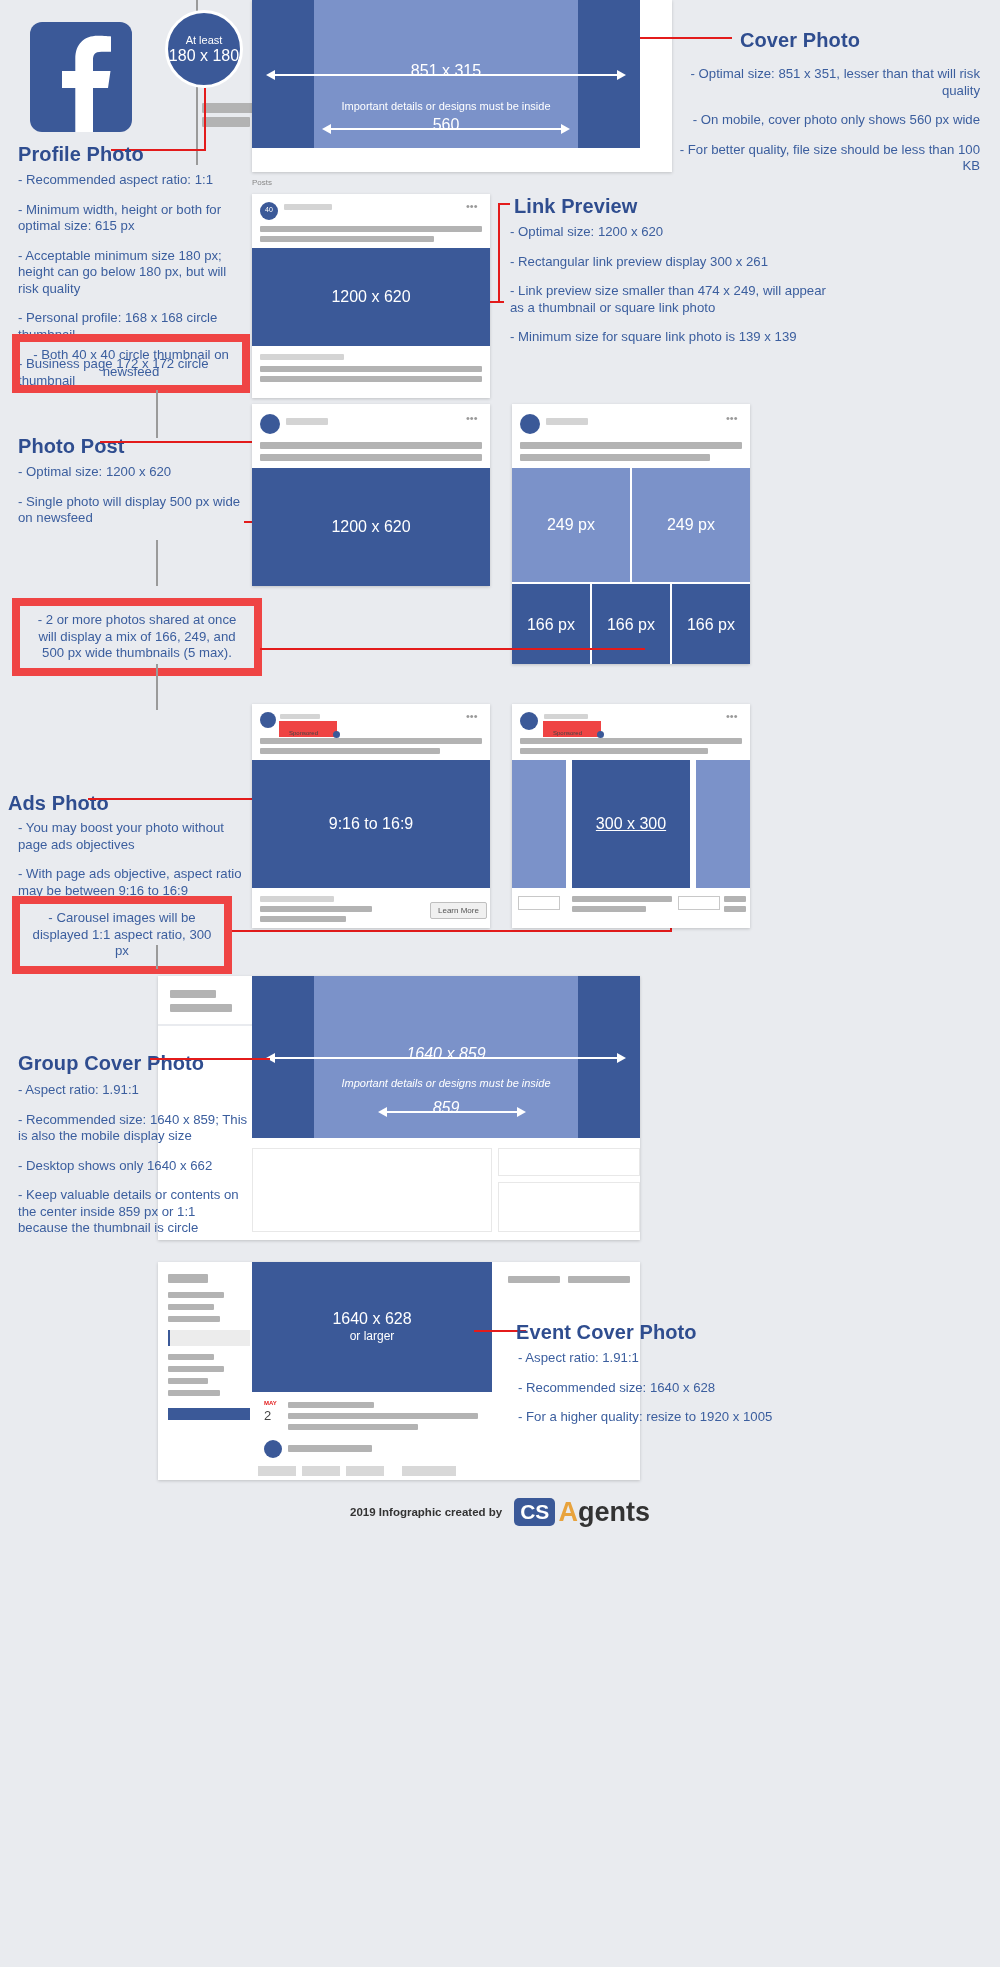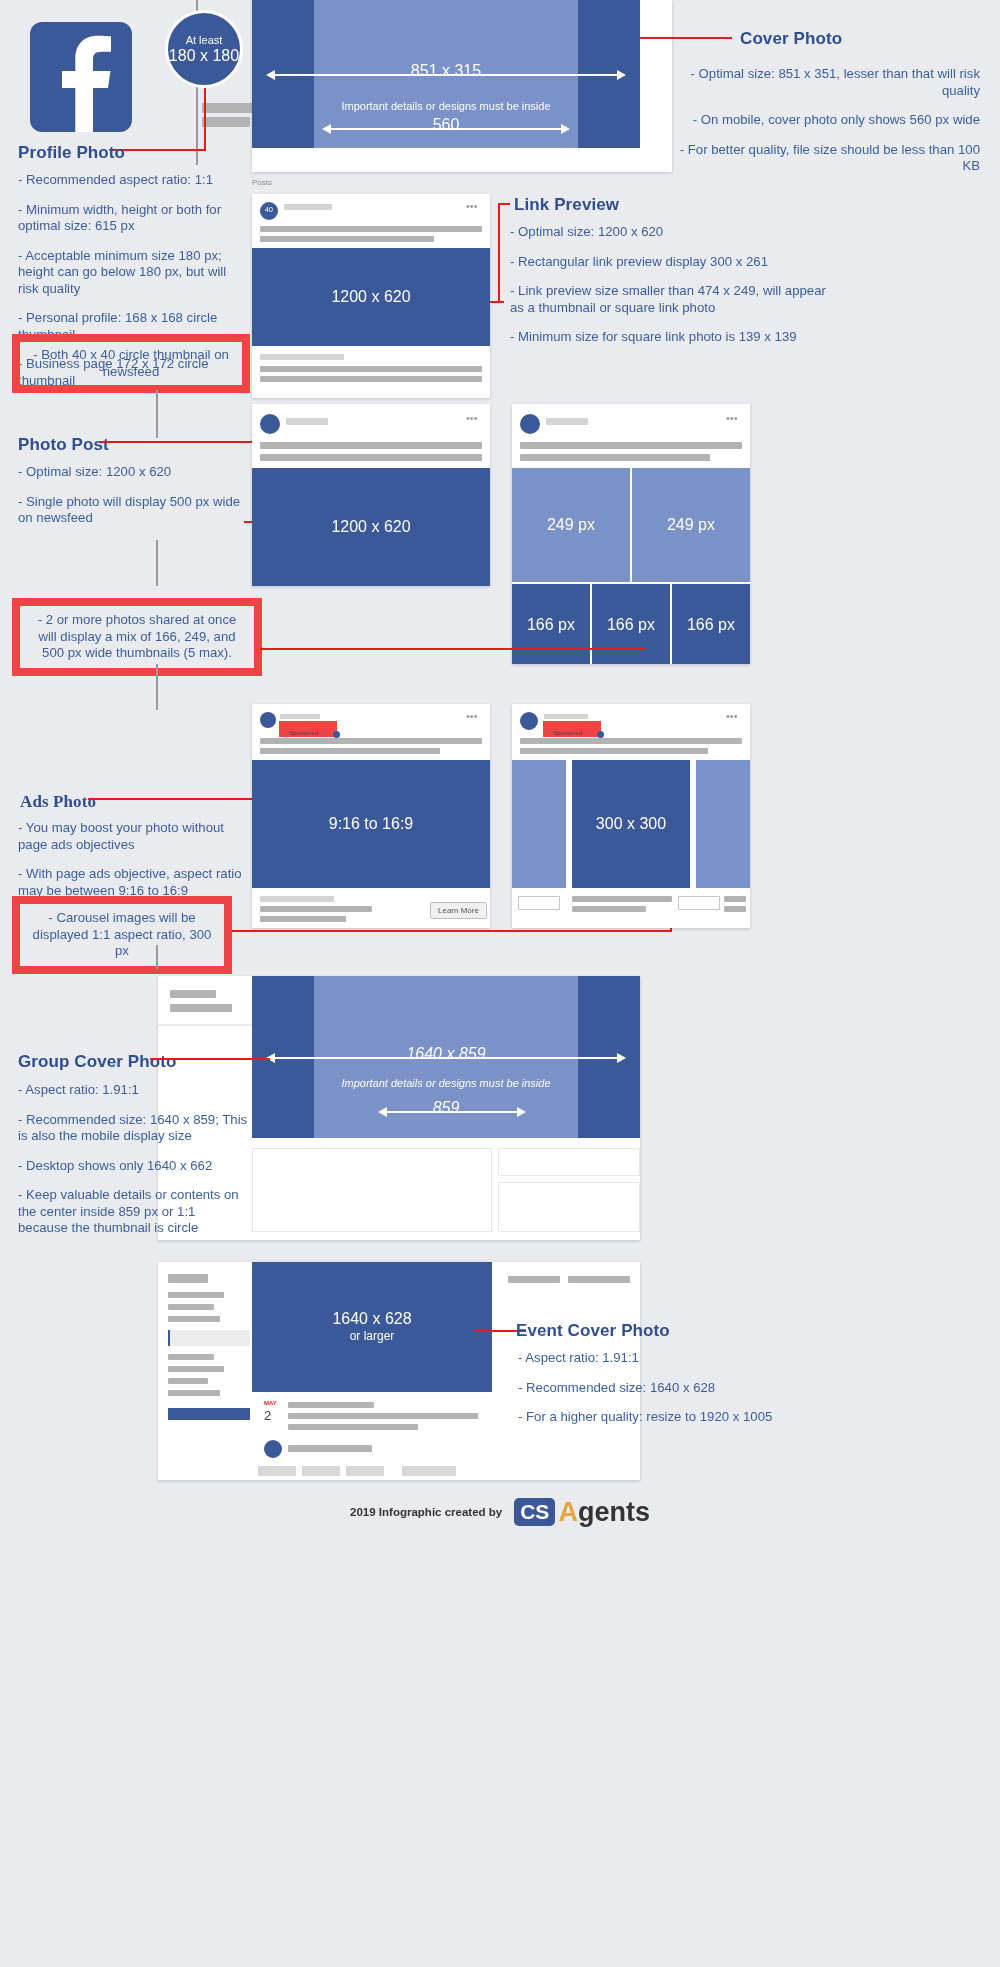--- a/index.html
+++ b/index.html
@@ -5,21 +5,21 @@
   * { box-sizing: border-box; margin:0; padding:0; }
   body {
     width:1000px; height:1967px;
     background:#e9ebef;
     font-family:"Liberation Sans", sans-serif;
     color:#3b5998;
     position:relative;
     overflow:hidden;
   }
   .abs { position:absolute; }
-  .hdr { font-weight:bold; font-size:17px; color:#2f4d8f; letter-spacing:0.1px; }
+  .hdr { font-weight:bold; font-size:20px; color:#2f4d8f; letter-spacing:0.1px; }
   .txt { font-size:13.2px; line-height:16.5px; color:#3b5e9e; }
   .txt p { margin-bottom:13px; }
   .txt p:last-child { margin-bottom:0; }
   .redline { background:#e31b1b; height:2px; position:absolute; }
   .redv { background:#e31b1b; width:2px; position:absolute; }
   .redbox { border:8px solid #ef4444;text-align:center; }
   .fbblue { background:#3b5998; }
   .fbblue-l { background:#7b92c9; }
   .card { background:#fff; }
   .gbar { background:#b3b3b3; border-radius:1px; }
@@ -186,21 +186,21 @@
   </div>
   <div class="abs fbblue" style="left:160px;top:180px;width:78px;height:80px;">
     <div class="abs dimlabel" style="left:0;top:32px;width:78px;">166 px</div>
   </div>
 </div>
 
 <div class="redline" style="left:260px;top:648px;width:385px;"></div>
 
 <div class="vline" style="left:156px;top:680px;height:30px;"></div>
 
-<div class="abs hdr" style="left:20px;top:792px;font-family:Liberation Serif, serif;">Ads Photo</div>
+<div class="abs hdr" style="left:8px;top:792px;">Ads Photo</div>
 <div class="redline" style="left:88px;top:798px;width:172px;"></div>
 <div class="redv" style="left:258px;top:724px;height:76px;"></div>
 <div class="redline" style="left:258px;top:724px;width:10px;"></div>
 
 <div class="abs txt" style="left:18px;top:820px;width:228px;">
   <p>- You may boost your photo without page ads objectives</p>
   <p>- With page ads objective, aspect ratio may be between 9:16 to 16:9</p>
 </div>
 
 <div class="abs redbox txt" style="left:12px;top:896px;width:220px;padding:6px 8px;">
@@ -234,21 +234,21 @@
   <div class="abs redbox" style="left:31px;top:17px;width:58px;height:11px;background:#f2f2f2;">
     <span class="sponsored" style="position:absolute;left:2px;top:1px;">Sponsored</span>
     <span class="abs fbblue" style="left:46px;top:2px;width:7px;height:7px;border-radius:50%;"></span>
   </div>
   <div class="abs" style="left:214px;top:10px;font-size:11px;color:#999;line-height:4px;">•••</div>
   <div class="abs gbar" style="left:8px;top:34px;width:222px;height:6px;"></div>
   <div class="abs gbar" style="left:8px;top:44px;width:188px;height:6px;"></div>
 
   <div class="abs fbblue-l" style="left:0;top:56px;width:54px;height:128px;"></div>
   <div class="abs fbblue" style="left:60px;top:56px;width:118px;height:128px;">
-    <div class="abs dimlabel" style="left:0;top:55px;width:118px;">300 x 300</div>
+    <div class="abs dimlabel" style="left:0;top:55px;width:118px;text-decoration:underline;">300 x 300</div>
   </div>
   <div class="abs fbblue-l" style="left:184px;top:56px;width:54px;height:128px;"></div>
 
   <div class="abs" style="left:6px;top:192px;width:42px;height:14px;border:1px solid #c8c8c8;"></div>
   <div class="abs gbar" style="left:60px;top:192px;width:100px;height:6px;"></div>
   <div class="abs gbar" style="left:60px;top:202px;width:74px;height:6px;"></div>
   <div class="abs" style="left:166px;top:192px;width:42px;height:14px;border:1px solid #c8c8c8;"></div>
   <div class="abs gbar" style="left:212px;top:192px;width:22px;height:6px;"></div>
   <div class="abs gbar" style="left:212px;top:202px;width:22px;height:6px;"></div>
 </div>

